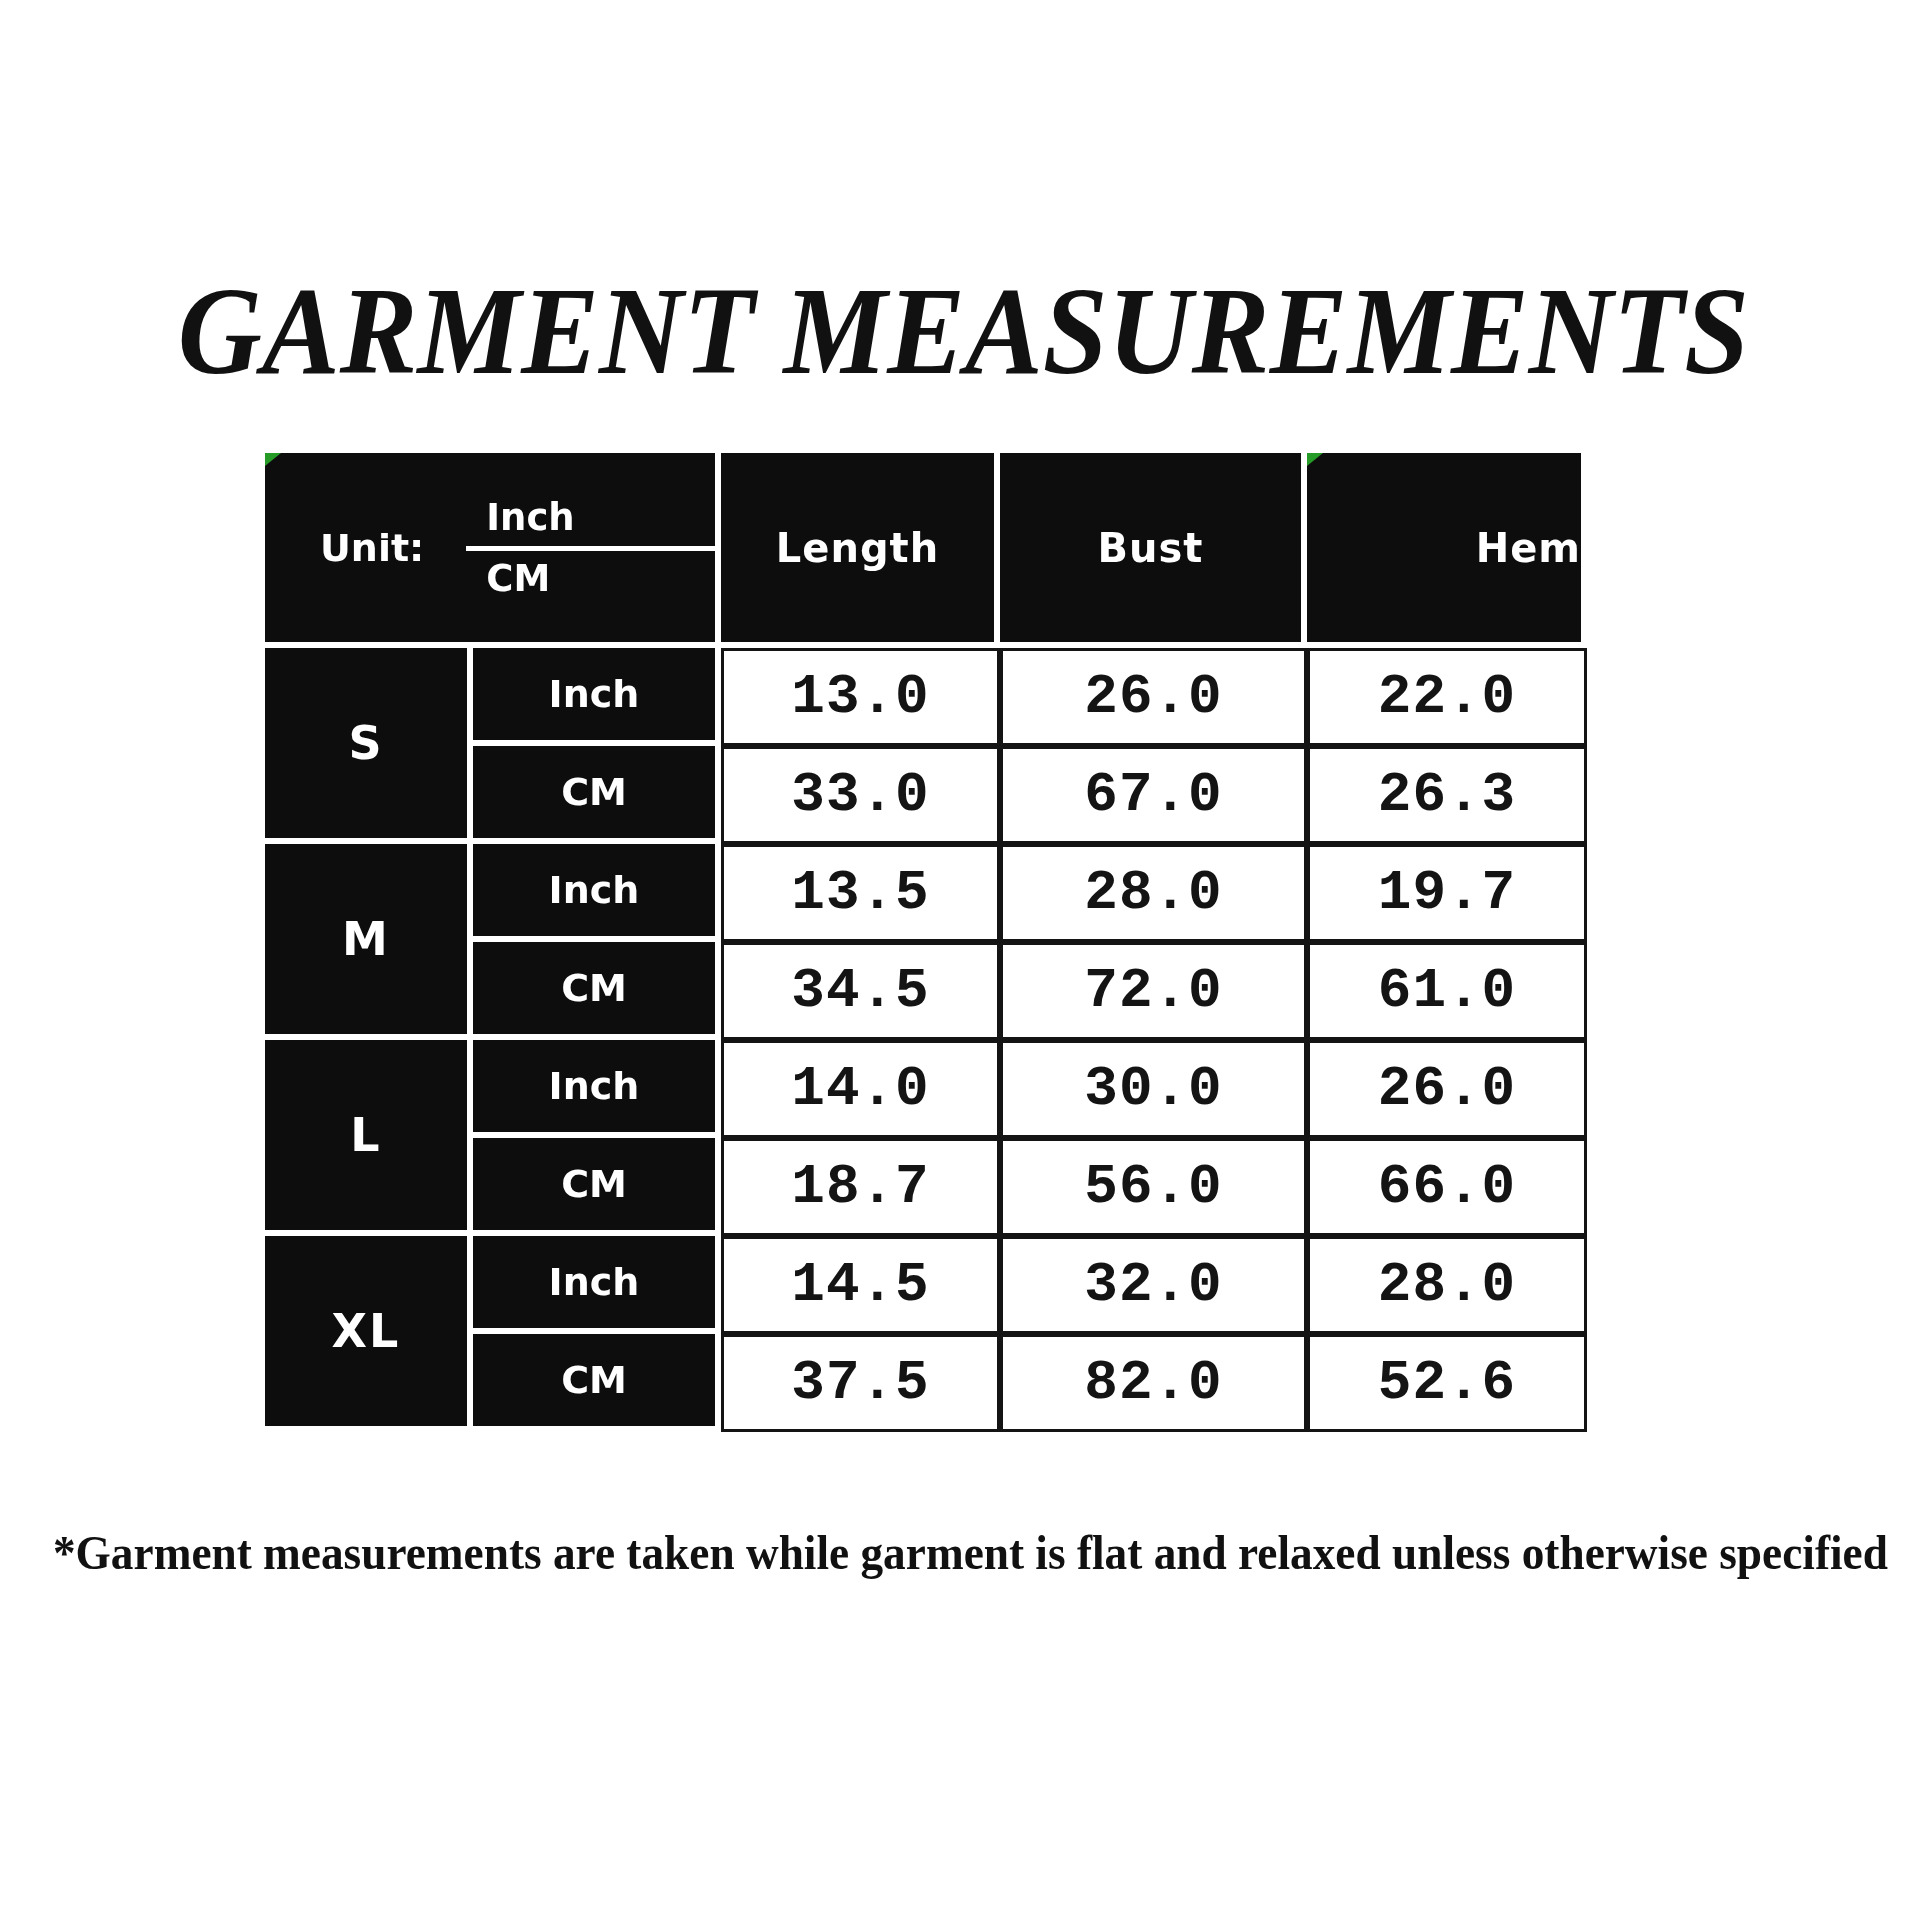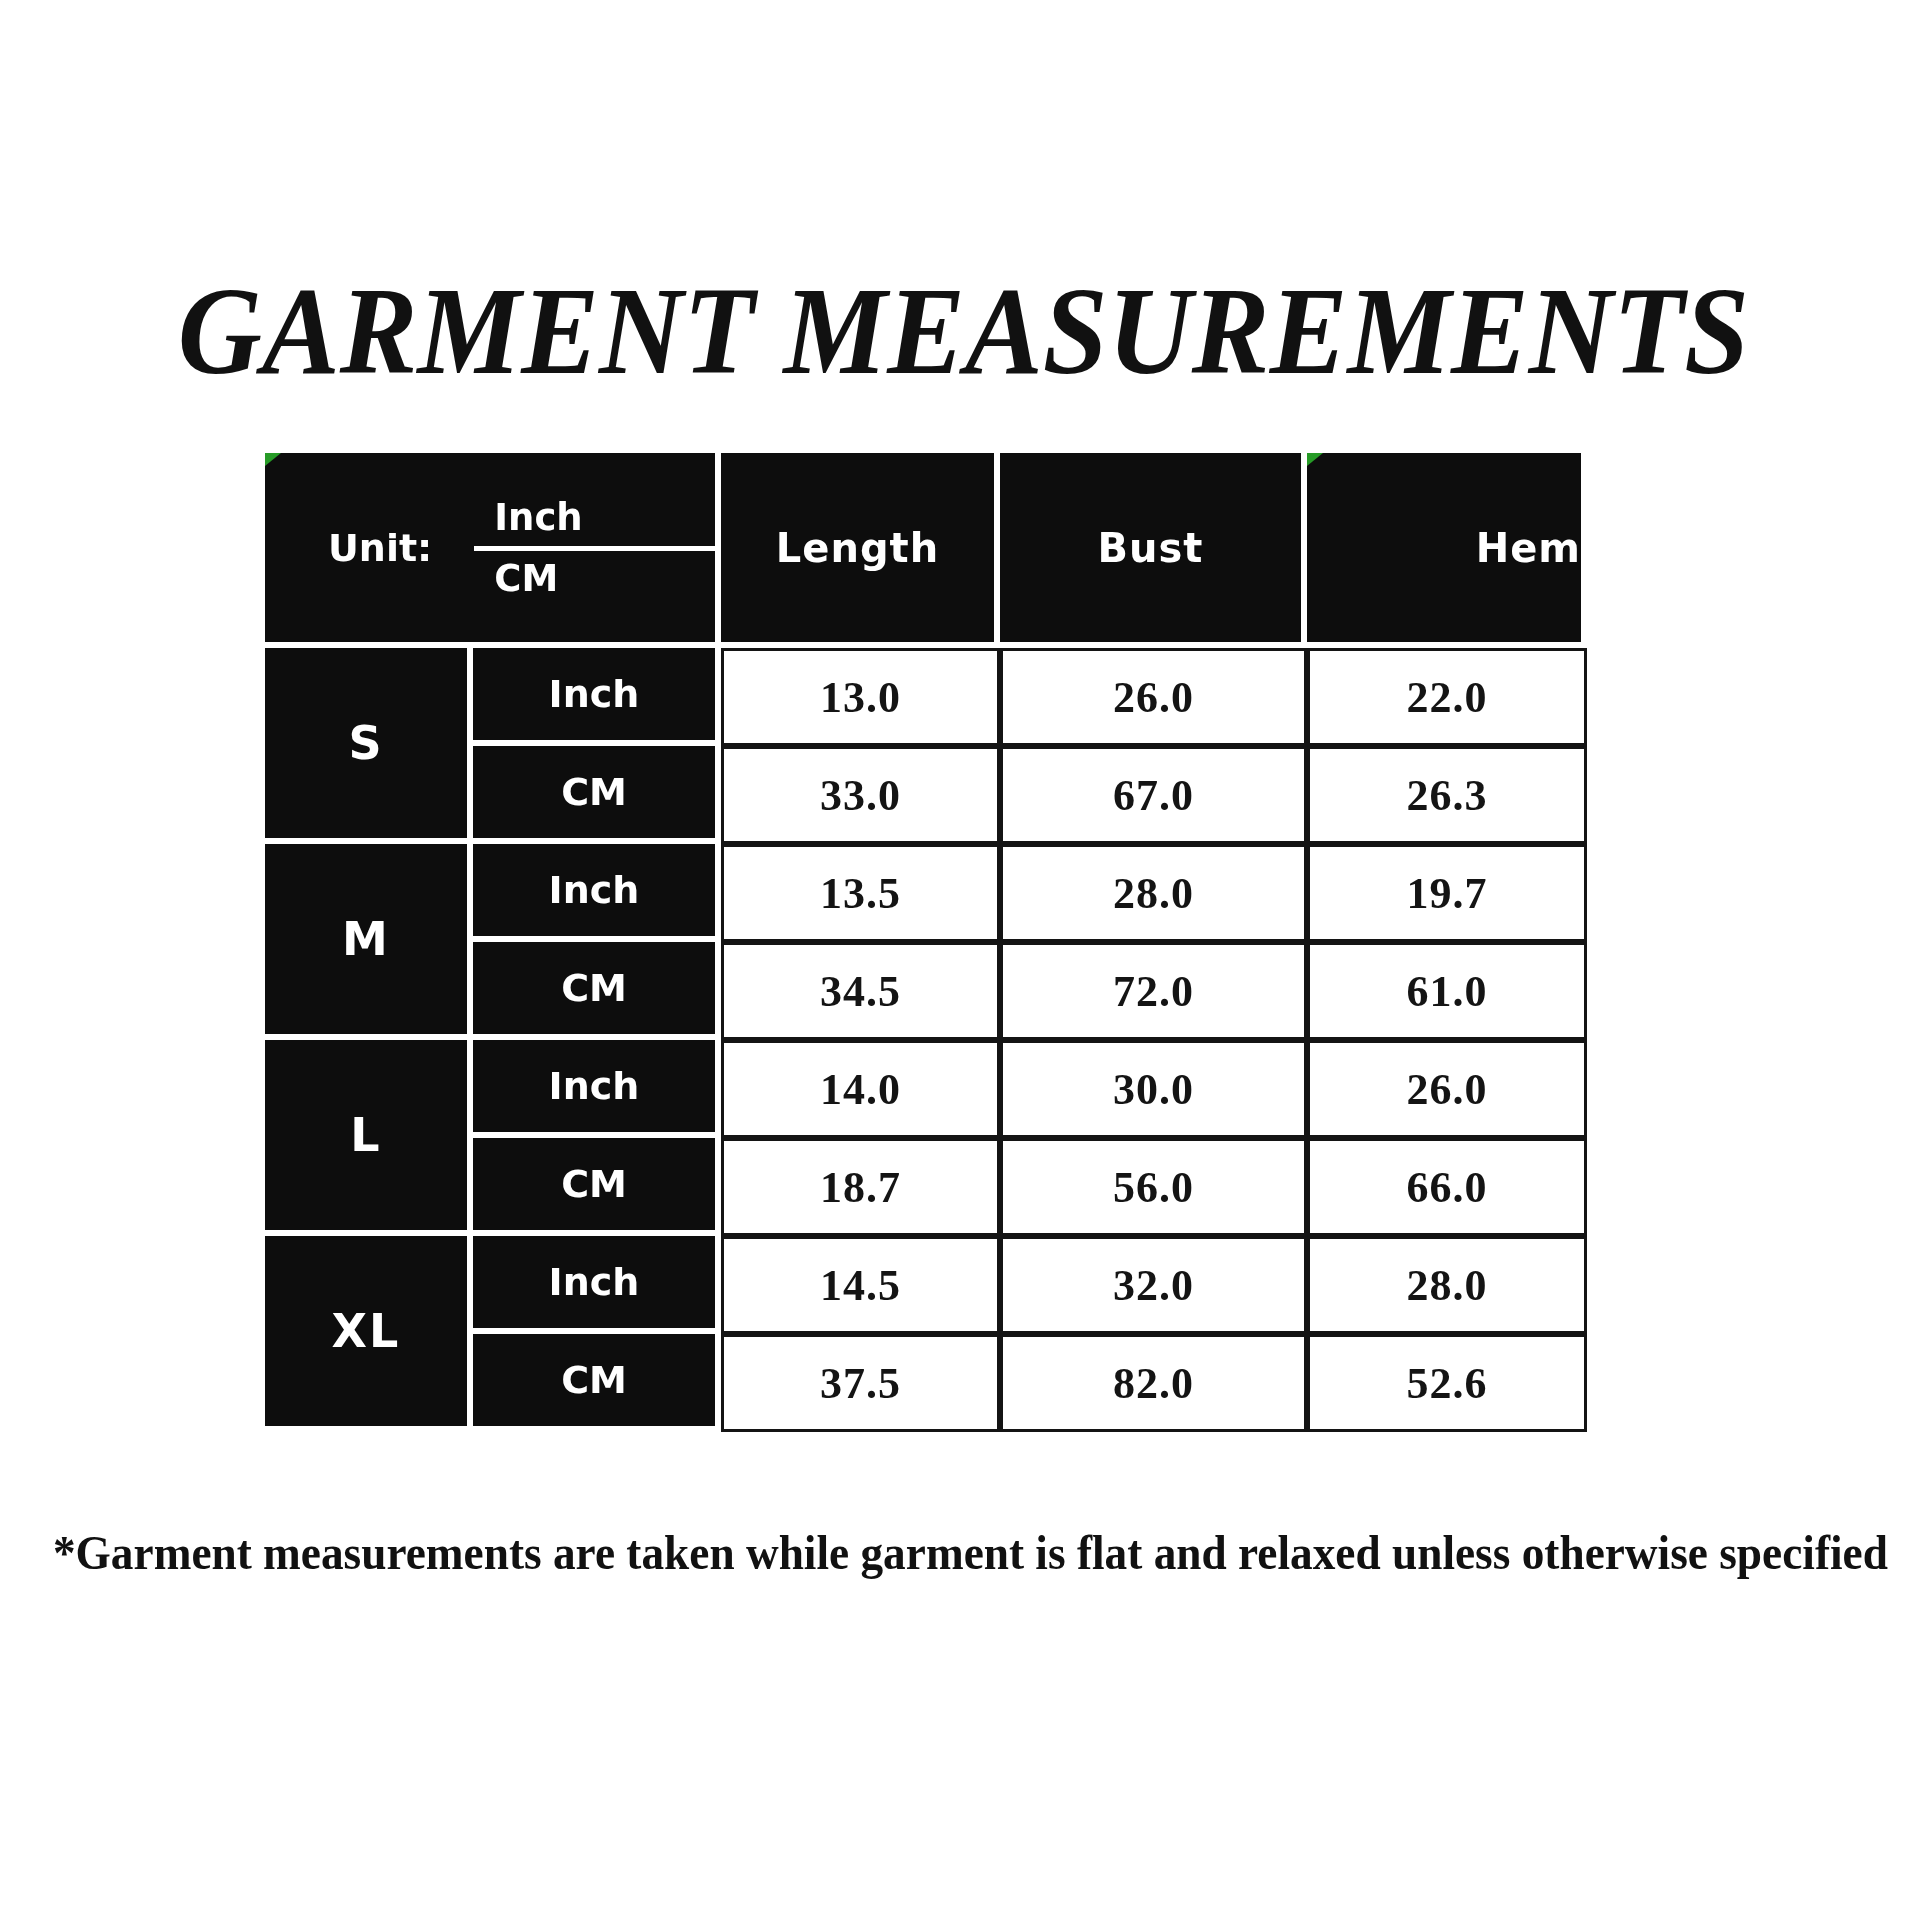--- a/index.html
+++ b/index.html
@@ -32,30 +32,30 @@
     color:#ffffff;
     border-right:6px solid #ffffff;
     border-bottom:6px solid #ffffff;
     font-weight:bold;
   }
   td.light{
     background:#ffffff;
     color:#141414;
     border:3px solid #141414;
     font-weight:bold;
-    font-size:44px;
-    font-family:Liberation Serif, serif;
+    font-size:56px;
+    font-family:Liberation Mono, monospace;
     letter-spacing:1px;
   }
 
   td.col-head{font-size:40px;letter-spacing:1px;margin-top:28px;}
   td.size-cell{font-size:46px;letter-spacing:2px;}
   td.unit-row-cell{font-size:38px;}
 
-  td.unit-cell{position:relative;padding-left:8px;}
+  td.unit-cell{position:relative;}
   .unit-inner{display:flex;align-items:center;width:100%;}
   .unit-label{font-size:38px;padding-left:55px;white-space:nowrap;}
   .fraction{flex:1;display:flex;flex-direction:column;margin-left:42px;}
   .frac-top{display:block;text-align:left;padding:0 0 7px 20px;border-bottom:5px solid #ffffff;font-size:37px;}
   .frac-bottom{display:block;text-align:left;padding:6px 0 0 20px;font-size:37px;}
 
   td.hem-cell{position:relative;text-align:right;}
   .corner-marker{
     position:absolute;top:0;left:0;width:0;height:0;
     border-top:13px solid var(--marker-green);

